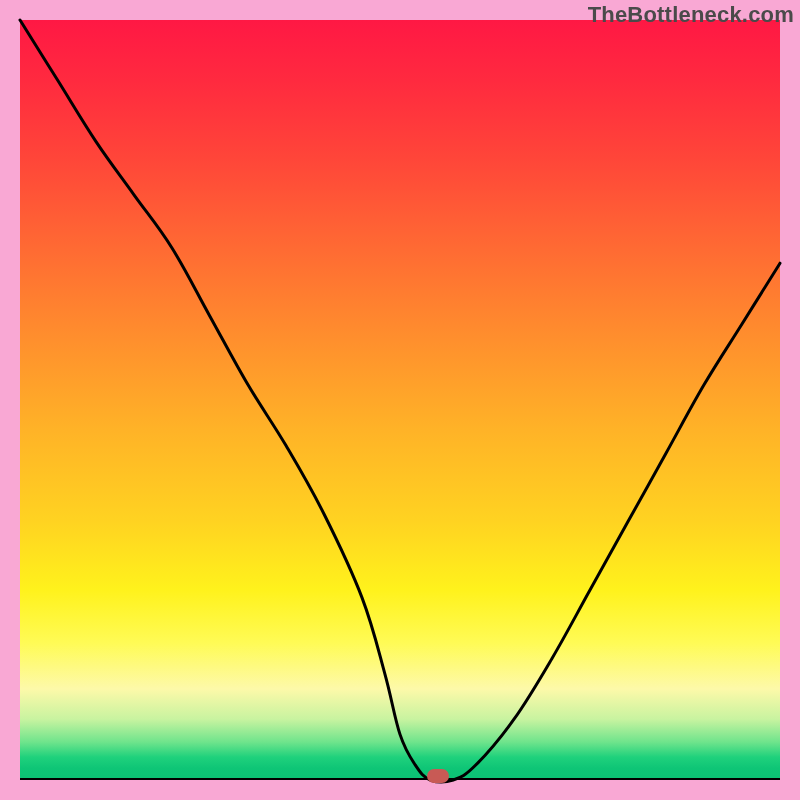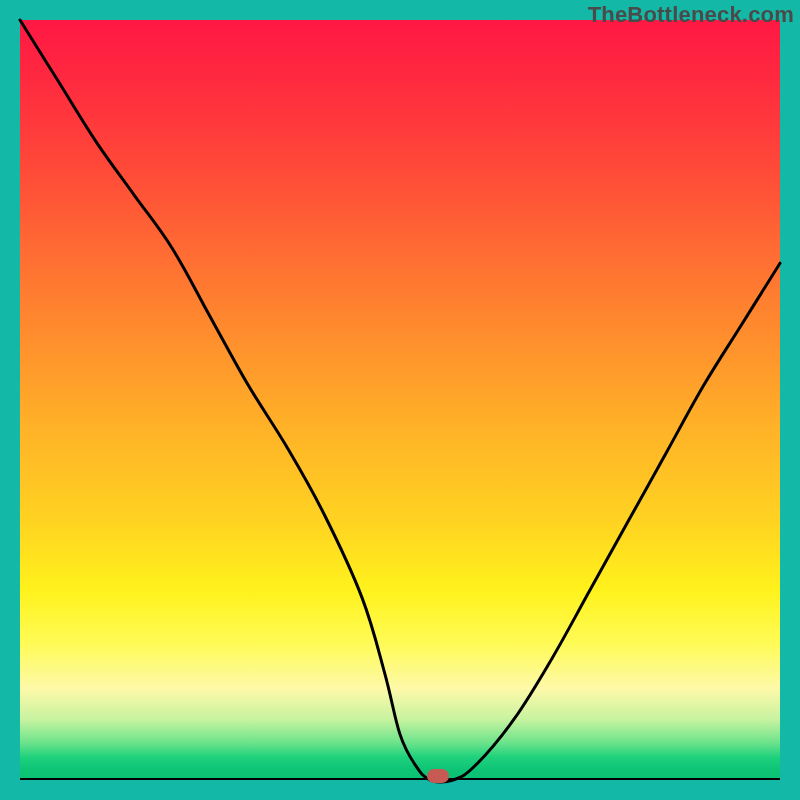--- a/index.html
+++ b/index.html
@@ -8,21 +8,21 @@
     width: 800px;
     height: 800px;
     background: #000;
     overflow: hidden;
     font-family: Arial, Helvetica, sans-serif;
   }
   .frame {
     position: absolute;
     left: 0; top: 0;
     width: 800px; height: 800px;
-    background: #14b8a6;
+    background: #f9a8d4;
   }
   .plot-area {
     position: absolute;
     left: 20px;
     top: 20px;
     width: 760px;
     height: 760px;
     
     background: linear-gradient(
       to bottom,

